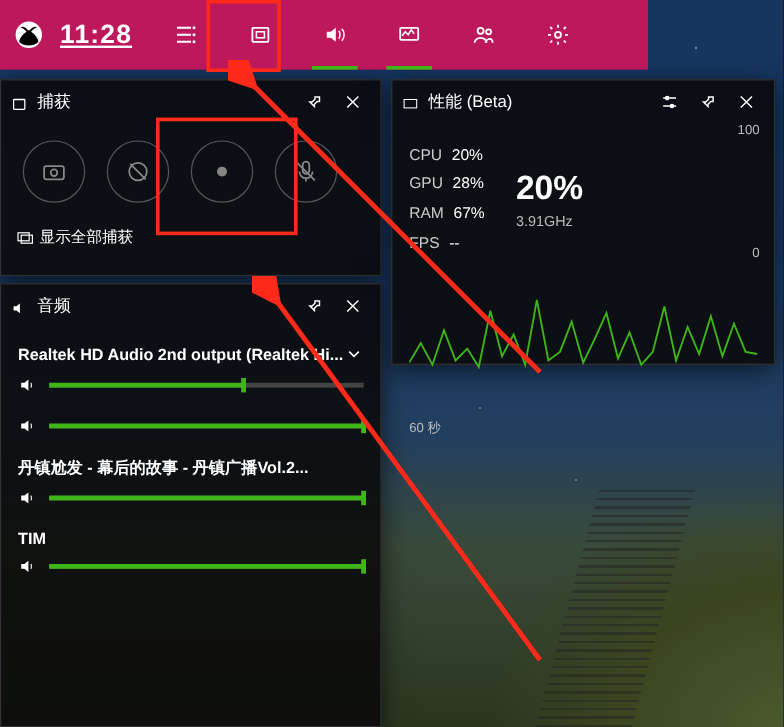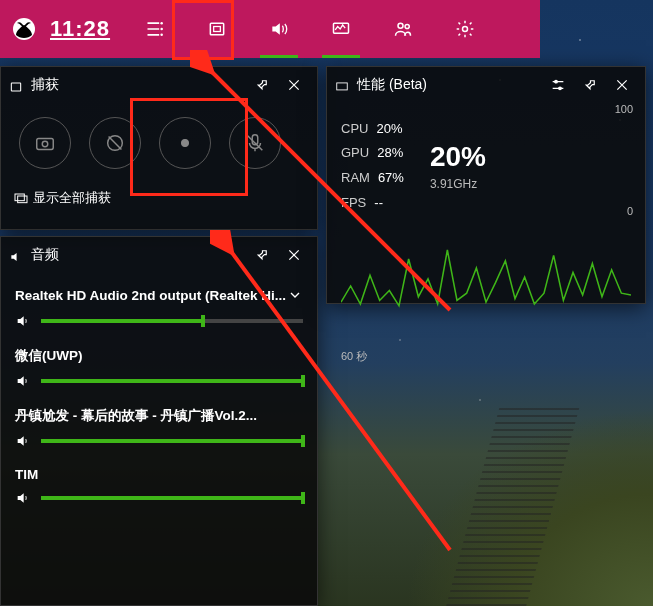--- a/index.html
+++ b/index.html
@@ -241,21 +241,20 @@
               <path d="M4 9v6h4l5 4V5L8 9H4z" fill="#fff"></path>
               <path d="M16 9c1 1 1 5 0 6" stroke="#fff" stroke-width="1.4" fill="none"></path>
             </svg>
             <div class="track">
               <div class="fill" style="width:62%"></div>
               <div class="thumb" style="left:calc(62% - 2px)"></div>
             </div>
           </div>
         </div>
         <div class="aud-item">
-          <div class="aud-label">微信(UWP)</div>
           <div class="aslider">
             <svg width="16" height="16" viewBox="0 0 24 24">
               <path d="M4 9v6h4l5 4V5L8 9H4z" fill="#fff"></path>
               <path d="M16 9c1 1 1 5 0 6" stroke="#fff" stroke-width="1.4" fill="none"></path>
             </svg>
             <div class="track">
               <div class="fill" style="width:100%"></div>
               <div class="thumb" style="left:calc(100% - 2px)"></div>
             </div>
           </div>

